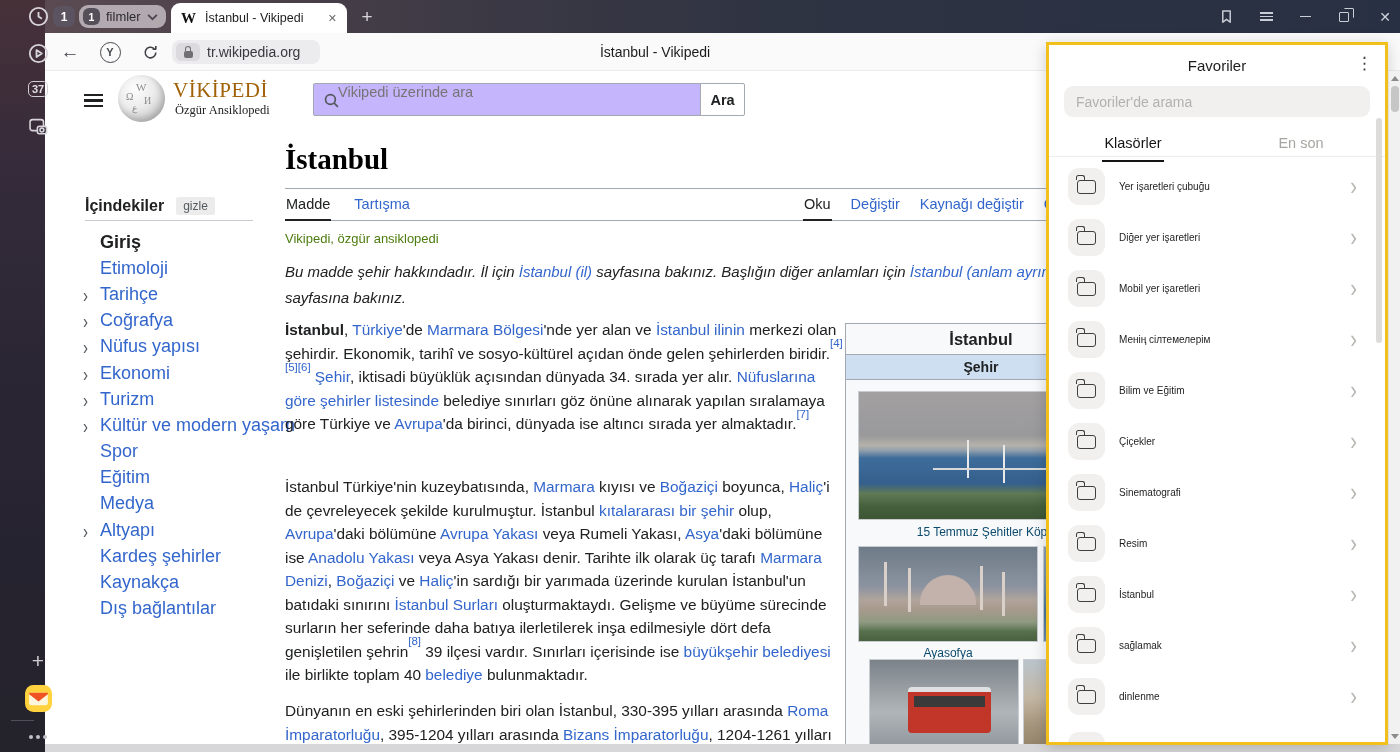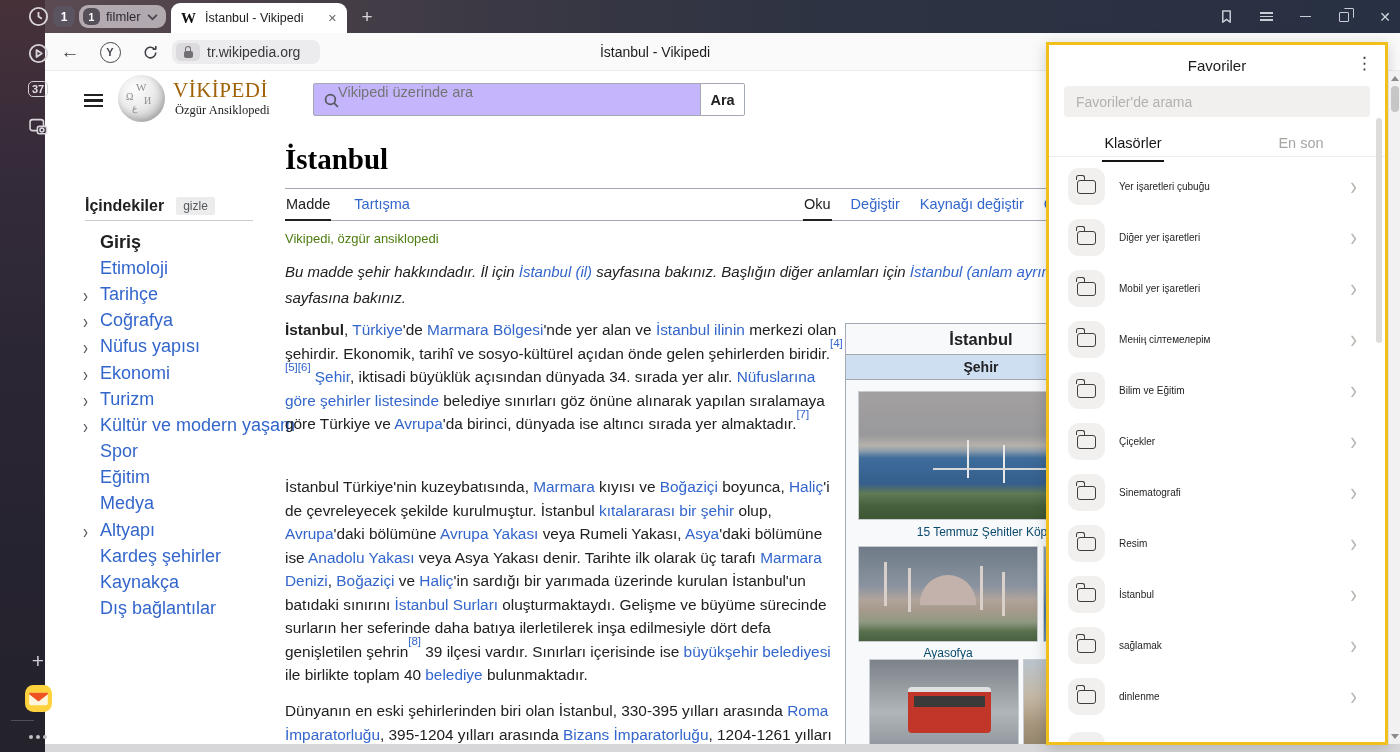--- a/index.html
+++ b/index.html
@@ -115,21 +115,21 @@
   .img-tram:before{content:"";position:absolute;left:26%;top:30%;width:56%;height:46%;background:#c23529;border-radius:4px;border-top:5px solid #dfe0e1}
   .img-tram:after{content:"";position:absolute;left:30%;top:40%;width:48%;height:12%;background:#3a3a3a}
   .img-city2{left:177px;top:335px;width:95px;height:92px;border-right:none;
     background:linear-gradient(180deg,#bac4cd 0%,#c3b7a3 42%,#a8977f 70%,#8f8168 100%)}
 
   
   .fav-panel{position:absolute;left:1046px;top:42px;width:342px;height:703px;background:#fff;border:3px solid #f2c01a;z-index:10;box-shadow:0 3px 14px rgba(0,0,0,.18);overflow:hidden}
   .fav-head{position:relative;height:40px;display:flex;align-items:center;justify-content:center}
   .fav-title{font-size:15px;color:#1d1d1d}
   .fav-kebab{position:absolute;right:12px;top:8px;font-size:17px;color:#3c3c3c;letter-spacing:0}
-  .fav-search{position:absolute;left:15px;top:41px;width:306px;height:31px;background:#f1f0ee;border:none;border-radius:4px;padding:0 12px;font-size:14px;font-family:"Liberation Sans",sans-serif;color:#222;outline:none}
+  .fav-search{position:absolute;left:15px;top:41px;width:306px;height:31px;background:#f1f0ee;border:none;border-radius:9px;padding:0 12px;font-size:14px;font-family:"Liberation Sans",sans-serif;color:#222;outline:none}
   .fav-search::placeholder{color:#b3b1ad}
   .fav-tabs{position:absolute;left:0;top:84px;width:336px;display:flex}
   .fav-tab-cell{flex:1;display:flex;justify-content:center}
   .fav-tab{font-size:14.5px;color:#a7a5a1;padding:6px 2px 9px}
   .fav-tab.sel{color:#141414;font-weight:500;border-bottom:2px solid #141414}
   .fav-tabs-rule{position:absolute;left:0;top:111px;width:336px;height:1px;background:#ededed}
   .fav-list{position:absolute;left:0;top:116px;width:336px}
   .fav-row{position:relative;height:51px;display:flex;align-items:center}
   .tile{position:absolute;left:19px;width:37px;height:37px;background:#f1f0ee;border-radius:11px;display:flex;align-items:center;justify-content:center}
   .folder-glyph{width:19px;height:14px;border:1.7px solid #3e3e3e;border-radius:3px;position:relative}

